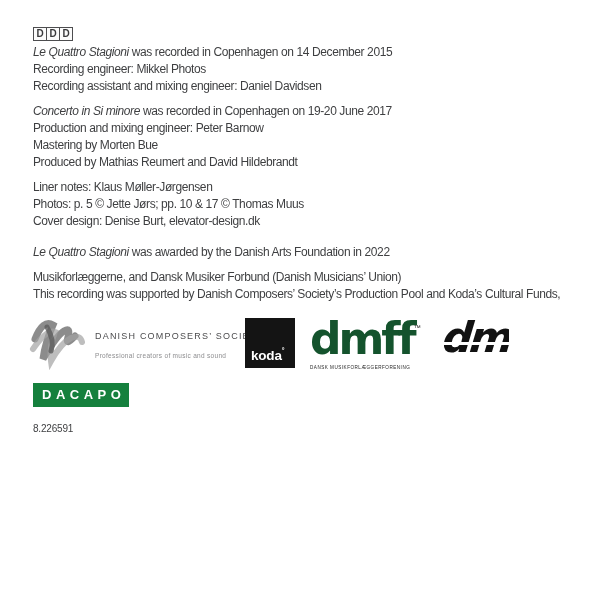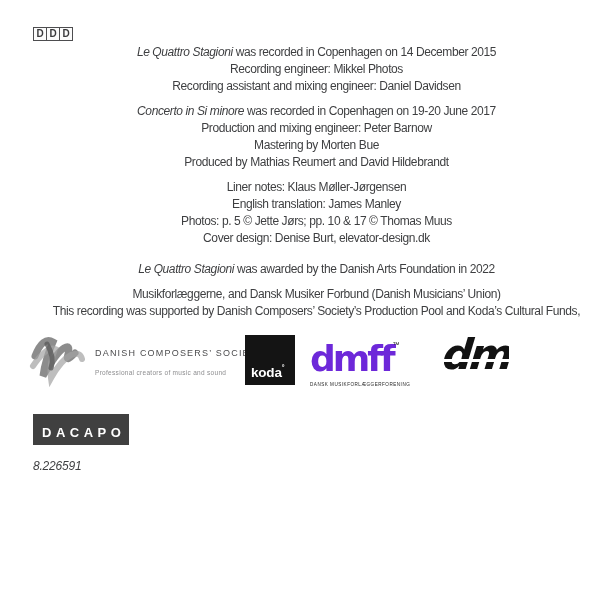--- a/index.html
+++ b/index.html
@@ -5,21 +5,21 @@
   html,body{margin:0;padding:0;}
   body{
     width:600px;height:599px;overflow:hidden;background:#ffffff;
     font-family:"Liberation Sans","DejaVu Sans",sans-serif;
     color:#3e3f41;
   }
   .content{
     padding:25px 0 0 33px;
     font-size:12px;line-height:17px;letter-spacing:-0.4px;
   }
-  .block{margin-bottom:8px;text-align:center;}
+  .block{margin-bottom:8px;}
   .line{white-space:nowrap;}
   .it{font-style:italic;}
 
   
   .spars{display:inline-flex;margin-bottom:3px;}
   .spars-cell{
     border:1.2px solid #4d4d4f;background:#fbfbfb;color:#3a3a3c;
     font-weight:bold;font-size:10px;line-height:12px;
     padding:0 2.5px;letter-spacing:0;
   }
@@ -34,44 +34,44 @@
   .dcs-tagline{font-size:6.5px;letter-spacing:0.3px;color:#8d8d8f;margin-top:2px;white-space:nowrap;}
 
   .koda{position:absolute;left:212px;top:1px;width:50px;height:50px;background:#141414;}
   .koda-word{position:absolute;left:6px;bottom:4px;color:#ffffff;font-weight:bold;
     font-size:13.5px;letter-spacing:-0.2px;}
   .koda-mark{font-size:7px;vertical-align:7px;letter-spacing:0;}
 
   .dmff{position:absolute;left:277px;top:2px;letter-spacing:0;}
   .dmff-word{
     font-family:"DejaVu Sans",sans-serif;font-weight:900;font-style:normal;
-    font-size:36px;line-height:33px;letter-spacing:-3px;color:#6d28d9;
+    font-size:44px;line-height:33px;letter-spacing:-3px;color:#14532d;
   }
   .dmff-tm{font-size:7px;vertical-align:24px;letter-spacing:0;color:#222;}
   .dmff-sub{font-size:4.6px;letter-spacing:0.5px;color:#262626;margin-top:0;white-space:nowrap;}
 
   .dmf{position:absolute;left:410px;top:3px;width:66px;height:37px;overflow:hidden;}
   .dmf-word{
     font-family:"DejaVu Sans",sans-serif;font-weight:900;font-style:italic;
     font-size:42px;line-height:35px;letter-spacing:-3px;color:#121212;
     display:block;transform:skewX(-6deg);
   }
   .dmf::before,.dmf::after{
     content:"";position:absolute;left:0;width:100%;height:2.5px;background:#ffffff;
   }
   .dmf::before{top:11px;}
   .dmf::after{top:22px;}
 
   
   .dacapo{
-    display:inline-block;background:#404040;color:#ffffff;
+    display:inline-block;background:#15803d;color:#ffffff;
     font-weight:bold;font-size:13px;letter-spacing:4.5px;
-    padding:10px 4px 4px 9px;margin-top:22px;
+    padding:3px 4px 4px 9px;margin-top:8px;
   }
-  .catalog{margin-top:13px;font-size:12px;letter-spacing:-0.2px;font-style:italic;}
+  .catalog{margin-top:13px;font-size:10px;letter-spacing:-0.2px;}
 </style>
 </head>
 <body>
 
 <div class="content">
 
   
   <div class="spars">
     <span class="spars-cell">D</span>
     <span class="spars-cell">D</span>
@@ -95,21 +95,20 @@
     <div class="line">Production and mixing engineer: Peter Barnow</div>
     <div class="line">Mastering by Morten Bue</div>
     <div class="line">Produced by Mathias Reumert and David Hildebrandt</div>
   </div>
 
   
 
   
   <div class="block" style="margin-bottom:14px;">
     <div class="line">Liner notes: Klaus Møller-Jørgensen</div>
-    <div class="line">English translation: James Manley</div>
     <div class="line">Photos: p. 5 © Jette Jørs; pp. 10 &amp; 17 © Thomas Muus</div>
     <div class="line">Cover design: Denise Burt, elevator-design.dk</div>
   </div>
 
   
   <div class="block">
     <div class="line">
       <span class="it">Le Quattro Stagioni</span><span> was awarded by the Danish Arts Foundation in 2022</span>
     </div>
   </div>

